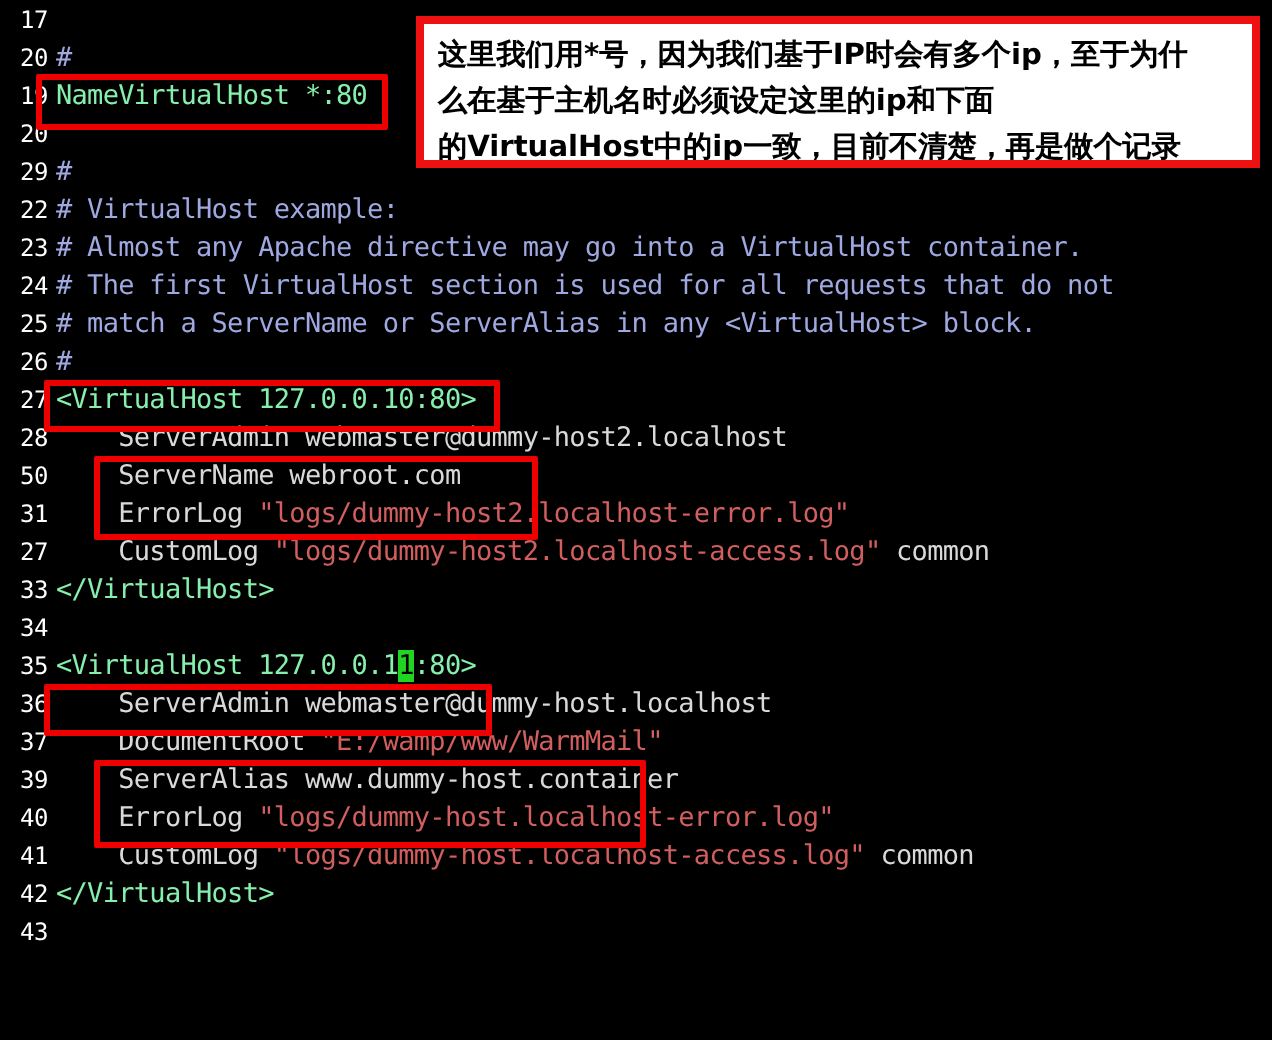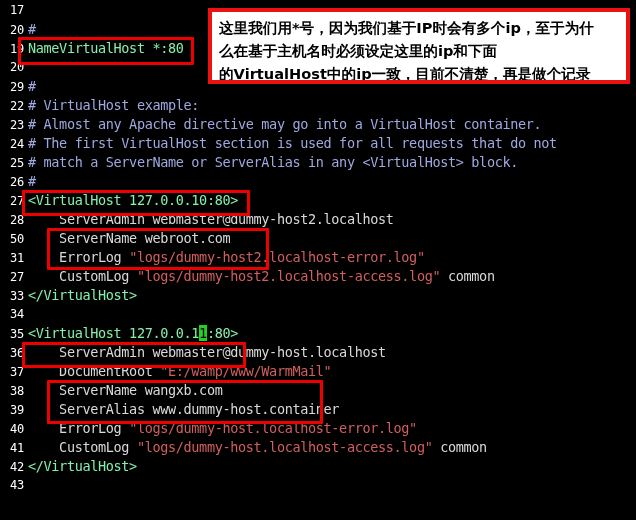--- a/index.html
+++ b/index.html
@@ -109,21 +109,20 @@
       <div class="line"><span class="lineno">27</span><span class="linetext"><span class="tok-tag">&lt;VirtualHost 127.0.0.10:80&gt;</span></span></div>
       <div class="line"><span class="lineno">28</span><span class="linetext"><span class="tok-dir">    ServerAdmin webmaster@dummy-host2.localhost</span></span></div>
       <div class="line"><span class="lineno">50</span><span class="linetext"><span class="tok-dir">    ServerName webroot.com</span></span></div>
       <div class="line"><span class="lineno">31</span><span class="linetext"><span class="tok-dir">    ErrorLog </span><span class="tok-str">"logs/dummy-host2.localhost-error.log"</span></span></div>
       <div class="line"><span class="lineno">27</span><span class="linetext"><span class="tok-dir">    CustomLog </span><span class="tok-str">"logs/dummy-host2.localhost-access.log"</span><span class="tok-dir"> common</span></span></div>
       <div class="line"><span class="lineno">33</span><span class="linetext"><span class="tok-tag">&lt;/VirtualHost&gt;</span></span></div>
       <div class="line"><span class="lineno">34</span><span class="linetext"><span class="tok-plain"></span></span></div>
       <div class="line"><span class="lineno">35</span><span class="linetext"><span class="tok-tag">&lt;VirtualHost 127.0.0.1</span><span class="cursor">1</span><span class="tok-tag">:80&gt;</span></span></div>
       <div class="line"><span class="lineno">36</span><span class="linetext"><span class="tok-dir">    ServerAdmin webmaster@dummy-host.localhost</span></span></div>
       <div class="line"><span class="lineno">37</span><span class="linetext"><span class="tok-dir">    DocumentRoot </span><span class="tok-str">"E:/wamp/www/WarmMail"</span></span></div>
-      <div class="line"><span class="lineno">38</span><span class="linetext"><span class="tok-dir">    ServerName wangxb.com</span></span></div>
       <div class="line"><span class="lineno">39</span><span class="linetext"><span class="tok-dir">    ServerAlias www.dummy-host.container</span></span></div>
       <div class="line"><span class="lineno">40</span><span class="linetext"><span class="tok-dir">    ErrorLog </span><span class="tok-str">"logs/dummy-host.localhost-error.log"</span></span></div>
       <div class="line"><span class="lineno">41</span><span class="linetext"><span class="tok-dir">    CustomLog </span><span class="tok-str">"logs/dummy-host.localhost-access.log"</span><span class="tok-dir"> common</span></span></div>
       <div class="line"><span class="lineno">42</span><span class="linetext"><span class="tok-tag">&lt;/VirtualHost&gt;</span></span></div>
       <div class="line"><span class="lineno">43</span><span class="linetext"><span class="tok-plain"></span></span></div>
     </div>
 
   <div>
       <div class="redbox" style="left: 18px; top: 37px; width: 176px; height: 28px; border-color: rgb(238, 0, 0);"></div>
       <div class="redbox" style="left: 22px; top: 190px; width: 228px; height: 26px; border-color: rgb(238, 0, 0);"></div>

